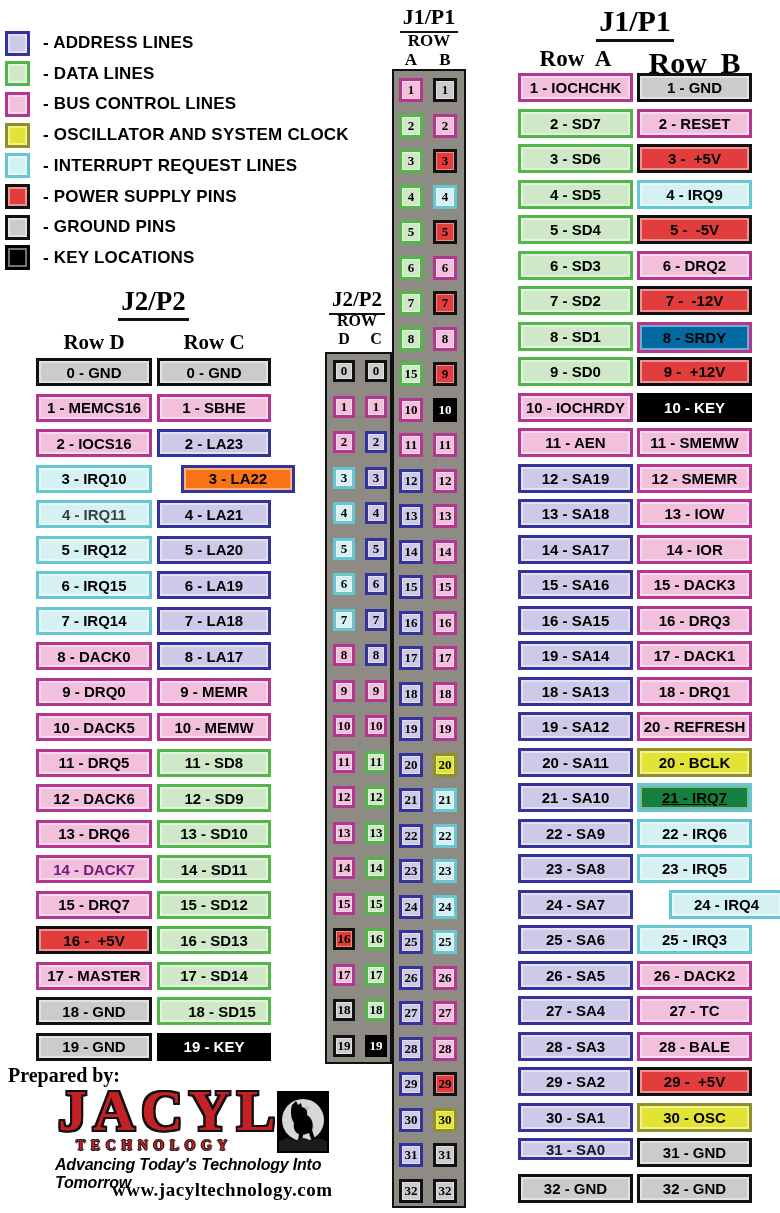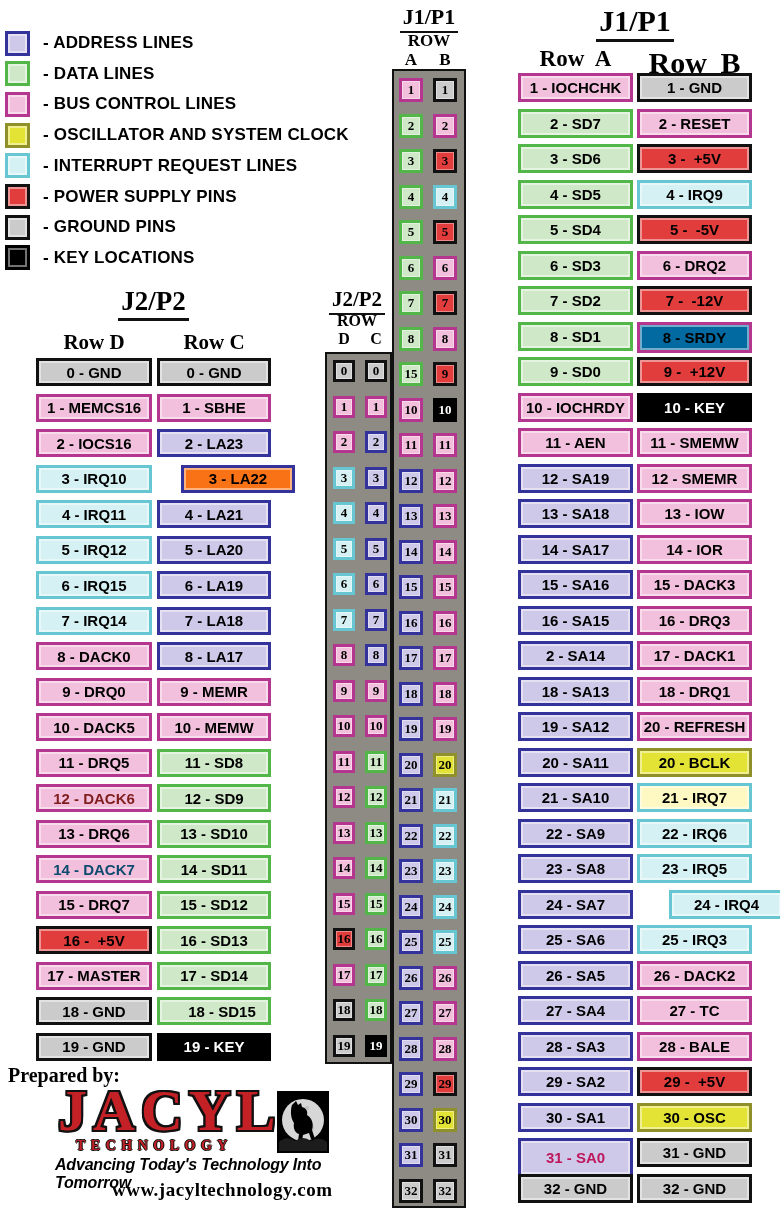--- a/index.html
+++ b/index.html
@@ -100,31 +100,31 @@
   </div>
   <div class="abs serif center" style="left:320px;top:312px;width:74px;font-size:16px;">ROW</div>
   <div class="abs serif center" style="left:333px;top:330px;width:22px;font-size:16px;">D</div>
   <div class="abs serif center" style="left:365px;top:330px;width:22px;font-size:16px;">C</div>
 
   <div id="left-table-rows">
       <div class="box" style="left: 36px; width: 116px; top: 358px; height: 28px; background: rgb(203, 203, 203); border-color: rgb(17, 17, 17); color: rgb(0, 0, 0);"><span>0 - GND</span></div>
       <div class="box" style="left: 36px; width: 116px; top: 393.5px; height: 28px; background: rgb(242, 192, 220); border-color: rgb(181, 54, 143); color: rgb(0, 0, 0);"><span>1 - MEMCS16</span></div>
       <div class="box" style="left: 36px; width: 116px; top: 429px; height: 28px; background: rgb(242, 192, 220); border-color: rgb(181, 54, 143); color: rgb(0, 0, 0);"><span>2 - IOCS16</span></div>
       <div class="box" style="left: 36px; width: 116px; top: 464.5px; height: 28px; background: rgb(214, 241, 243); border-color: rgb(102, 198, 210); color: rgb(0, 0, 0);"><span>3 - IRQ10</span></div>
-      <div class="box" style="left: 36px; width: 116px; top: 500px; height: 28px; background: rgb(214, 241, 243); border-color: rgb(102, 198, 210); color: #000000;"><span>4 - IRQ11</span></div>
+      <div class="box" style="left: 36px; width: 116px; top: 500px; height: 28px; background: rgb(214, 241, 243); border-color: rgb(102, 198, 210); color: #404040;"><span>4 - IRQ11</span></div>
       <div class="box" style="left: 36px; width: 116px; top: 535.5px; height: 28px; background: rgb(214, 241, 243); border-color: rgb(102, 198, 210); color: rgb(0, 0, 0);"><span>5 - IRQ12</span></div>
       <div class="box" style="left: 36px; width: 116px; top: 571px; height: 28px; background: rgb(214, 241, 243); border-color: rgb(102, 198, 210); color: rgb(0, 0, 0);"><span>6 - IRQ15</span></div>
       <div class="box" style="left: 36px; width: 116px; top: 606.5px; height: 28px; background: rgb(214, 241, 243); border-color: rgb(102, 198, 210); color: rgb(0, 0, 0);"><span>7 - IRQ14</span></div>
       <div class="box" style="left: 36px; width: 116px; top: 642px; height: 28px; background: rgb(242, 192, 220); border-color: rgb(181, 54, 143); color: rgb(0, 0, 0);"><span>8 - DACK0</span></div>
       <div class="box" style="left: 36px; width: 116px; top: 677.5px; height: 28px; background: rgb(242, 192, 220); border-color: rgb(181, 54, 143); color: rgb(0, 0, 0);"><span>9 - DRQ0</span></div>
       <div class="box" style="left: 36px; width: 116px; top: 713px; height: 28px; background: rgb(242, 192, 220); border-color: rgb(181, 54, 143); color: rgb(0, 0, 0);"><span>10 - DACK5</span></div>
       <div class="box" style="left: 36px; width: 116px; top: 748.5px; height: 28px; background: rgb(242, 192, 220); border-color: rgb(181, 54, 143); color: rgb(0, 0, 0);"><span>11 - DRQ5</span></div>
-      <div class="box" style="left: 36px; width: 116px; top: 784px; height: 28px; background: rgb(242, 192, 220); border-color: rgb(181, 54, 143); color: #7f1d1d;"><span>12 - DACK6</span></div>
+      <div class="box" style="left: 36px; width: 116px; top: 784px; height: 28px; background: rgb(242, 192, 220); border-color: rgb(181, 54, 143); color: #000000;"><span>12 - DACK6</span></div>
       <div class="box" style="left: 36px; width: 116px; top: 819.5px; height: 28px; background: rgb(242, 192, 220); border-color: rgb(181, 54, 143); color: rgb(0, 0, 0);"><span>13 - DRQ6</span></div>
-      <div class="box" style="left: 36px; width: 116px; top: 855px; height: 28px; background: rgb(242, 192, 220); border-color: rgb(181, 54, 143); color: #0c4a6e;"><span>14 - DACK7</span></div>
+      <div class="box" style="left: 36px; width: 116px; top: 855px; height: 28px; background: rgb(242, 192, 220); border-color: rgb(181, 54, 143); color: #701a75;"><span>14 - DACK7</span></div>
       <div class="box" style="left: 36px; width: 116px; top: 890.5px; height: 28px; background: rgb(242, 192, 220); border-color: rgb(181, 54, 143); color: rgb(0, 0, 0);"><span>15 - DRQ7</span></div>
       <div class="box" style="left: 36px; width: 116px; top: 926px; height: 28px; background: rgb(226, 61, 61); border-color: rgb(17, 17, 17); color: rgb(0, 0, 0);"><span>16 -  +5V</span></div>
       <div class="box" style="left: 36px; width: 116px; top: 961.5px; height: 28px; background: rgb(242, 192, 220); border-color: rgb(181, 54, 143); color: rgb(0, 0, 0);"><span>17 - MASTER</span></div>
       <div class="box" style="left: 36px; width: 116px; top: 997px; height: 28px; background: rgb(203, 203, 203); border-color: rgb(17, 17, 17); color: rgb(0, 0, 0);"><span>18 - GND</span></div>
       <div class="box" style="left: 36px; width: 116px; top: 1032.5px; height: 28px; background: rgb(203, 203, 203); border-color: rgb(17, 17, 17); color: rgb(0, 0, 0);"><span>19 - GND</span></div>
       <div class="box" style="left: 157px; width: 114px; top: 358px; height: 28px; background: rgb(203, 203, 203); border-color: rgb(17, 17, 17); color: rgb(0, 0, 0);"><span>0 - GND</span></div>
       <div class="box" style="left: 157px; width: 114px; top: 393.5px; height: 28px; background: rgb(242, 192, 220); border-color: rgb(181, 54, 143); color: rgb(0, 0, 0);"><span>1 - SBHE</span></div>
       <div class="box" style="left: 157px; width: 114px; top: 429px; height: 28px; background: rgb(207, 201, 233); border-color: rgb(51, 51, 155); color: rgb(0, 0, 0);"><span>2 - LA23</span></div>
       <div class="box" style="left: 157px; width: 114px; top: 464.5px; height: 28px; background: #f97316; border-color: rgb(51, 51, 155); color: rgb(0, 0, 0); margin-left: 24px;"><span>3 - LA22</span></div>
       <div class="box" style="left: 157px; width: 114px; top: 500px; height: 28px; background: rgb(207, 201, 233); border-color: rgb(51, 51, 155); color: rgb(0, 0, 0);"><span>4 - LA21</span></div>
@@ -154,35 +154,35 @@
       <div class="box" style="left: 518px; width: 115px; top: 286px; height: 29px; background: rgb(207, 233, 200); border-color: rgb(82, 183, 72); color: rgb(0, 0, 0);"><span>7 - SD2</span></div>
       <div class="box" style="left: 518px; width: 115px; top: 321.5px; height: 29px; background: rgb(207, 233, 200); border-color: rgb(82, 183, 72); color: rgb(0, 0, 0);"><span>8 - SD1</span></div>
       <div class="box" style="left: 518px; width: 115px; top: 357px; height: 29px; background: rgb(207, 233, 200); border-color: rgb(82, 183, 72); color: rgb(0, 0, 0);"><span>9 - SD0</span></div>
       <div class="box" style="left: 518px; width: 115px; top: 392.5px; height: 29px; background: rgb(242, 192, 220); border-color: rgb(181, 54, 143); color: rgb(0, 0, 0);"><span>10 - IOCHRDY</span></div>
       <div class="box" style="left: 518px; width: 115px; top: 428px; height: 29px; background: rgb(242, 192, 220); border-color: rgb(181, 54, 143); color: rgb(0, 0, 0);"><span>11 - AEN</span></div>
       <div class="box" style="left: 518px; width: 115px; top: 463.5px; height: 29px; background: rgb(207, 201, 233); border-color: rgb(51, 51, 155); color: rgb(0, 0, 0);"><span>12 - SA19</span></div>
       <div class="box" style="left: 518px; width: 115px; top: 499px; height: 29px; background: rgb(207, 201, 233); border-color: rgb(51, 51, 155); color: rgb(0, 0, 0);"><span>13 - SA18</span></div>
       <div class="box" style="left: 518px; width: 115px; top: 534.5px; height: 29px; background: rgb(207, 201, 233); border-color: rgb(51, 51, 155); color: rgb(0, 0, 0);"><span>14 - SA17</span></div>
       <div class="box" style="left: 518px; width: 115px; top: 570px; height: 29px; background: rgb(207, 201, 233); border-color: rgb(51, 51, 155); color: rgb(0, 0, 0);"><span>15 - SA16</span></div>
       <div class="box" style="left: 518px; width: 115px; top: 605.5px; height: 29px; background: rgb(207, 201, 233); border-color: rgb(51, 51, 155); color: rgb(0, 0, 0);"><span>16 - SA15</span></div>
-      <div class="box" style="left: 518px; width: 115px; top: 641px; height: 29px; background: rgb(207, 201, 233); border-color: rgb(51, 51, 155); color: rgb(0, 0, 0);"><span>2 - SA14</span></div>
+      <div class="box" style="left: 518px; width: 115px; top: 641px; height: 29px; background: rgb(207, 201, 233); border-color: rgb(51, 51, 155); color: rgb(0, 0, 0);"><span>19 - SA14</span></div>
       <div class="box" style="left: 518px; width: 115px; top: 676.5px; height: 29px; background: rgb(207, 201, 233); border-color: rgb(51, 51, 155); color: #000000;"><span>18 - SA13</span></div>
       <div class="box" style="left: 518px; width: 115px; top: 712px; height: 29px; background: rgb(207, 201, 233); border-color: rgb(51, 51, 155); color: rgb(0, 0, 0);"><span>19 - SA12</span></div>
       <div class="box" style="left: 518px; width: 115px; top: 747.5px; height: 29px; background: rgb(207, 201, 233); border-color: rgb(51, 51, 155); color: rgb(0, 0, 0);"><span>20 - SA11</span></div>
       <div class="box" style="left: 518px; width: 115px; top: 783px; height: 29px; background: rgb(207, 201, 233); border-color: rgb(51, 51, 155); color: rgb(0, 0, 0);"><span>21 - SA10</span></div>
       <div class="box" style="left: 518px; width: 115px; top: 818.5px; height: 29px; background: rgb(207, 201, 233); border-color: rgb(51, 51, 155); color: rgb(0, 0, 0);"><span>22 - SA9</span></div>
       <div class="box" style="left: 518px; width: 115px; top: 854px; height: 29px; background: rgb(207, 201, 233); border-color: rgb(51, 51, 155); color: rgb(0, 0, 0);"><span>23 - SA8</span></div>
       <div class="box" style="left: 518px; width: 115px; top: 889.5px; height: 29px; background: rgb(207, 201, 233); border-color: rgb(51, 51, 155); color: rgb(0, 0, 0);"><span>24 - SA7</span></div>
       <div class="box" style="left: 518px; width: 115px; top: 925px; height: 29px; background: rgb(207, 201, 233); border-color: rgb(51, 51, 155); color: rgb(0, 0, 0);"><span>25 - SA6</span></div>
       <div class="box" style="left: 518px; width: 115px; top: 960.5px; height: 29px; background: rgb(207, 201, 233); border-color: rgb(51, 51, 155); color: rgb(0, 0, 0);"><span>26 - SA5</span></div>
       <div class="box" style="left: 518px; width: 115px; top: 996px; height: 29px; background: rgb(207, 201, 233); border-color: rgb(51, 51, 155); color: rgb(0, 0, 0);"><span>27 - SA4</span></div>
       <div class="box" style="left: 518px; width: 115px; top: 1031.5px; height: 29px; background: rgb(207, 201, 233); border-color: rgb(51, 51, 155); color: rgb(0, 0, 0);"><span>28 - SA3</span></div>
       <div class="box" style="left: 518px; width: 115px; top: 1067px; height: 29px; background: rgb(207, 201, 233); border-color: rgb(51, 51, 155); color: rgb(0, 0, 0);"><span>29 - SA2</span></div>
       <div class="box" style="left: 518px; width: 115px; top: 1102.5px; height: 29px; background: rgb(207, 201, 233); border-color: rgb(51, 51, 155); color: rgb(0, 0, 0);"><span>30 - SA1</span></div>
-      <div class="box" style="left: 518px; width: 115px; top: 1138px; height: 39px; background: rgb(207, 201, 233); border-color: rgb(51, 51, 155); color: #be185d;"><span>31 - SA0</span></div>
+      <div class="box" style="left: 518px; width: 115px; top: 1138px; height: 22px; background: rgb(207, 201, 233); border-color: rgb(51, 51, 155); color: #0f172a;"><span>31 - SA0</span></div>
       <div class="box" style="left: 518px; width: 115px; top: 1173.5px; height: 29px; background: rgb(203, 203, 203); border-color: rgb(17, 17, 17); color: rgb(0, 0, 0);"><span>32 - GND</span></div>
       <div class="box" style="left: 637px; width: 115px; top: 73px; height: 29px; background: rgb(203, 203, 203); border-color: rgb(17, 17, 17); color: rgb(0, 0, 0);"><span>1 - GND</span></div>
       <div class="box" style="left: 637px; width: 115px; top: 108.5px; height: 29px; background: rgb(242, 192, 220); border-color: rgb(181, 54, 143); color: rgb(0, 0, 0);"><span>2 - RESET</span></div>
       <div class="box" style="left: 637px; width: 115px; top: 144px; height: 29px; background: rgb(226, 61, 61); border-color: rgb(17, 17, 17); color: rgb(0, 0, 0);"><span>3 -  +5V</span></div>
       <div class="box" style="left: 637px; width: 115px; top: 179.5px; height: 29px; background: rgb(214, 241, 243); border-color: rgb(102, 198, 210); color: rgb(0, 0, 0);"><span>4 - IRQ9</span></div>
       <div class="box" style="left: 637px; width: 115px; top: 215px; height: 29px; background: rgb(226, 61, 61); border-color: rgb(17, 17, 17); color: rgb(0, 0, 0);"><span>5 -  -5V</span></div>
       <div class="box" style="left: 637px; width: 115px; top: 250.5px; height: 29px; background: rgb(242, 192, 220); border-color: rgb(181, 54, 143); color: rgb(0, 0, 0);"><span>6 - DRQ2</span></div>
       <div class="box" style="left: 637px; width: 115px; top: 286px; height: 29px; background: rgb(226, 61, 61); border-color: rgb(17, 17, 17); color: rgb(0, 0, 0);"><span>7 -  -12V</span></div>
       <div class="box" style="left: 637px; width: 115px; top: 321.5px; height: 31px; background: #0369a1; border-color: rgb(181, 54, 143); color: rgb(0, 0, 0);"><span>8 - SRDY</span></div>
       <div class="box" style="left: 637px; width: 115px; top: 357px; height: 29px; background: rgb(226, 61, 61); border-color: rgb(17, 17, 17); color: rgb(0, 0, 0);"><span>9 -  +12V</span></div>
@@ -190,21 +190,21 @@
       <div class="box" style="left: 637px; width: 115px; top: 428px; height: 29px; background: rgb(242, 192, 220); border-color: rgb(181, 54, 143); color: rgb(0, 0, 0);"><span>11 - SMEMW</span></div>
       <div class="box" style="left: 637px; width: 115px; top: 463.5px; height: 29px; background: rgb(242, 192, 220); border-color: rgb(181, 54, 143); color: rgb(0, 0, 0);"><span>12 - SMEMR</span></div>
       <div class="box" style="left: 637px; width: 115px; top: 499px; height: 29px; background: rgb(242, 192, 220); border-color: rgb(181, 54, 143); color: rgb(0, 0, 0);"><span>13 - IOW</span></div>
       <div class="box" style="left: 637px; width: 115px; top: 534.5px; height: 29px; background: rgb(242, 192, 220); border-color: rgb(181, 54, 143); color: rgb(0, 0, 0);"><span>14 - IOR</span></div>
       <div class="box" style="left: 637px; width: 115px; top: 570px; height: 29px; background: rgb(242, 192, 220); border-color: rgb(181, 54, 143); color: rgb(0, 0, 0);"><span>15 - DACK3</span></div>
       <div class="box" style="left: 637px; width: 115px; top: 605.5px; height: 29px; background: rgb(242, 192, 220); border-color: rgb(181, 54, 143); color: rgb(0, 0, 0);"><span>16 - DRQ3</span></div>
       <div class="box" style="left: 637px; width: 115px; top: 641px; height: 29px; background: rgb(242, 192, 220); border-color: rgb(181, 54, 143); color: rgb(0, 0, 0);"><span>17 - DACK1</span></div>
       <div class="box" style="left: 637px; width: 115px; top: 676.5px; height: 29px; background: rgb(242, 192, 220); border-color: rgb(181, 54, 143); color: rgb(0, 0, 0);"><span>18 - DRQ1</span></div>
       <div class="box" style="left: 637px; width: 115px; top: 712px; height: 29px; background: rgb(242, 192, 220); border-color: rgb(181, 54, 143); color: rgb(0, 0, 0);"><span>20 - REFRESH</span></div>
       <div class="box" style="left: 637px; width: 115px; top: 747.5px; height: 29px; background: rgb(227, 227, 54); border-color: rgb(144, 144, 42); color: rgb(0, 0, 0);"><span>20 - BCLK</span></div>
-      <div class="box" style="left: 637px; width: 115px; top: 783px; height: 29px; background: #fef9c3; border-color: rgb(102, 198, 210); color: rgb(0, 0, 0);"><span>21 - IRQ7</span></div>
+      <div class="box" style="left: 637px; width: 115px; top: 783px; height: 29px; background: #15803d; border-color: rgb(102, 198, 210); color: rgb(0, 0, 0); text-decoration: underline;"><span>21 - IRQ7</span></div>
       <div class="box" style="left: 637px; width: 115px; top: 818.5px; height: 29px; background: rgb(214, 241, 243); border-color: rgb(102, 198, 210); color: rgb(0, 0, 0);"><span>22 - IRQ6</span></div>
       <div class="box" style="left: 637px; width: 115px; top: 854px; height: 29px; background: rgb(214, 241, 243); border-color: rgb(102, 198, 210); color: rgb(0, 0, 0);"><span>23 - IRQ5</span></div>
       <div class="box" style="left: 637px; width: 115px; top: 889.5px; height: 29px; background: rgb(214, 241, 243); border-color: rgb(102, 198, 210); color: rgb(0, 0, 0); margin-left: 32px;"><span>24 - IRQ4</span></div>
       <div class="box" style="left: 637px; width: 115px; top: 925px; height: 29px; background: rgb(214, 241, 243); border-color: rgb(102, 198, 210); color: rgb(0, 0, 0);"><span>25 - IRQ3</span></div>
       <div class="box" style="left: 637px; width: 115px; top: 960.5px; height: 29px; background: rgb(242, 192, 220); border-color: rgb(181, 54, 143); color: rgb(0, 0, 0);"><span>26 - DACK2</span></div>
       <div class="box" style="left: 637px; width: 115px; top: 996px; height: 29px; background: rgb(242, 192, 220); border-color: rgb(181, 54, 143); color: rgb(0, 0, 0);"><span>27 - TC</span></div>
       <div class="box" style="left: 637px; width: 115px; top: 1031.5px; height: 29px; background: rgb(242, 192, 220); border-color: rgb(181, 54, 143); color: rgb(0, 0, 0);"><span>28 - BALE</span></div>
       <div class="box" style="left: 637px; width: 115px; top: 1067px; height: 29px; background: rgb(226, 61, 61); border-color: rgb(17, 17, 17); color: rgb(0, 0, 0);"><span>29 -  +5V</span></div>
       <div class="box" style="left: 637px; width: 115px; top: 1102.5px; height: 29px; background: rgb(227, 227, 54); border-color: rgb(144, 144, 42); color: rgb(0, 0, 0);"><span>30 - OSC</span></div>
       <div class="box" style="left: 637px; width: 115px; top: 1138px; height: 29px; background: rgb(203, 203, 203); border-color: rgb(17, 17, 17); color: rgb(0, 0, 0);"><span>31 - GND</span></div>

